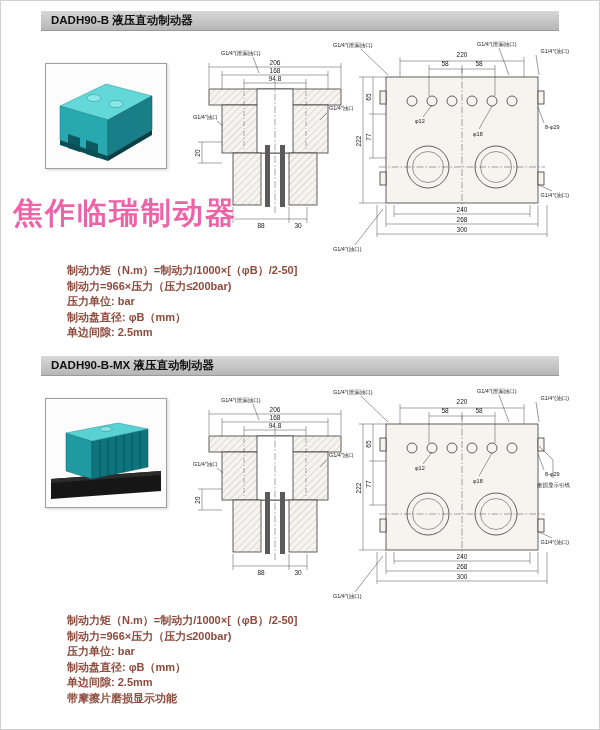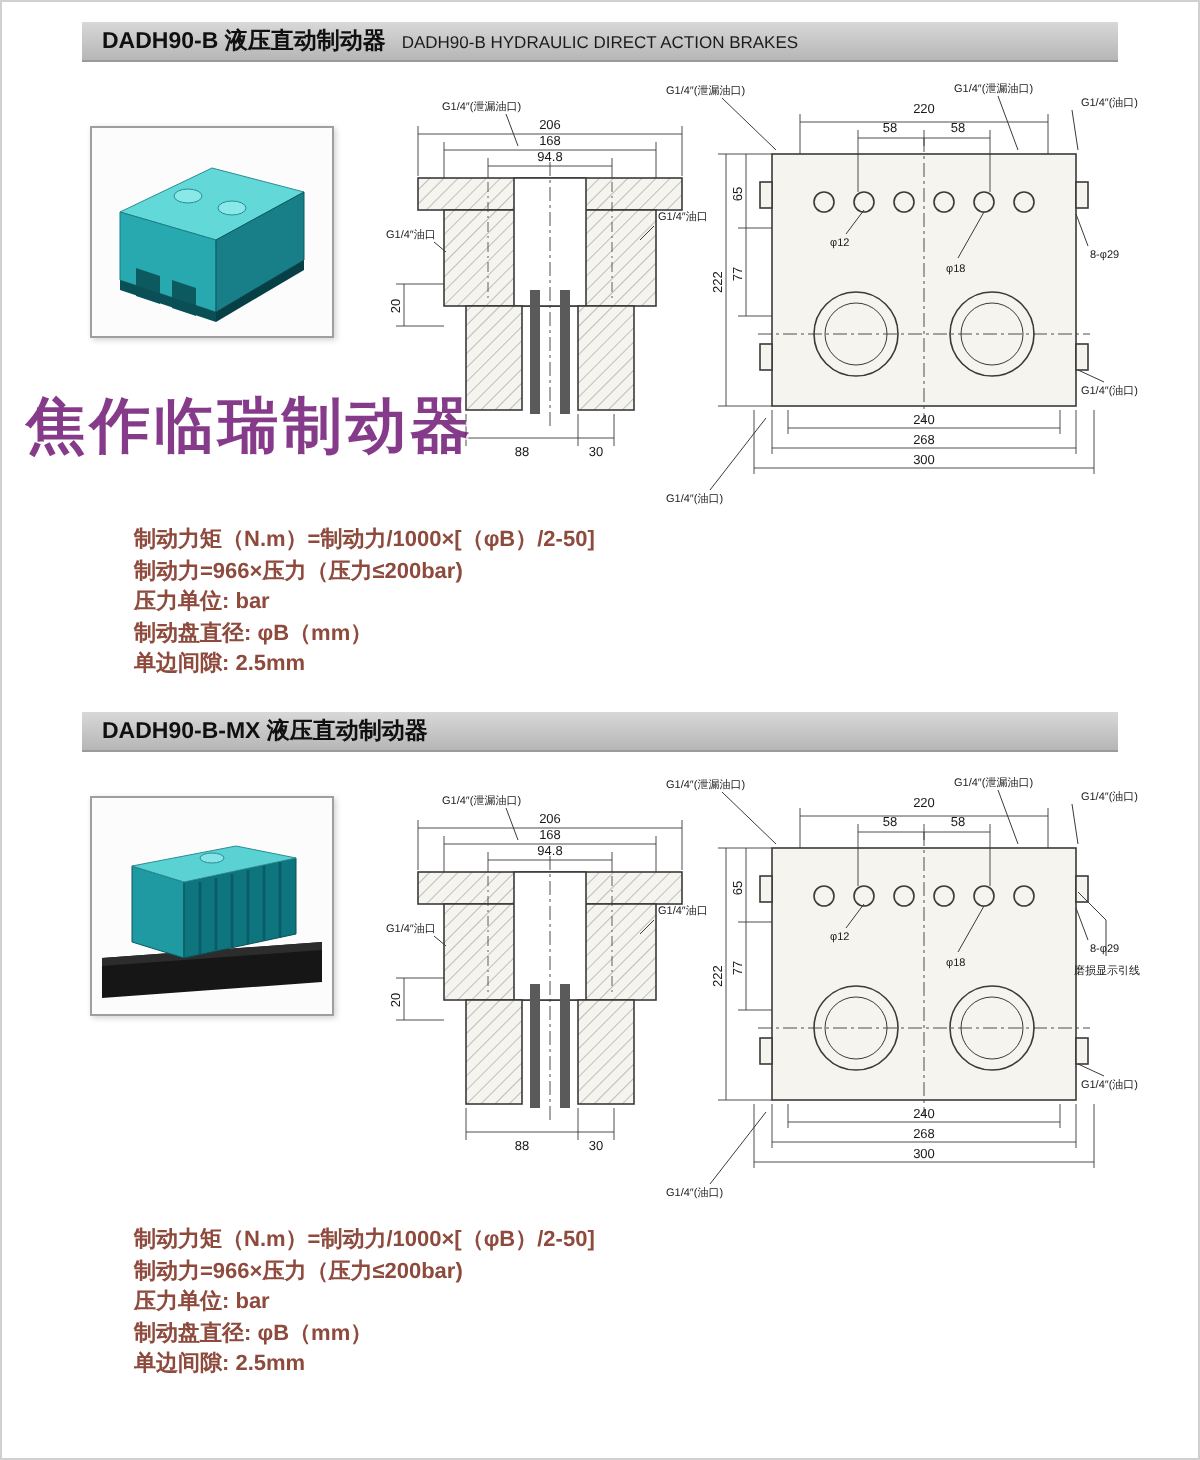--- a/index.html
+++ b/index.html
@@ -11,35 +11,34 @@
          display:flex; align-items:center; padding-left:10px; gap:8px; }
   .hdr .cn { font-size:11.5px; font-weight:bold; color:#101010; white-space:nowrap; }
   .hdr .en { font-size:8.5px; color:#1c1c1c; white-space:nowrap; }
   .photo { position:absolute; left:44px; width:122px; background:#fcfcfc;
            border:1px solid #9f9f9f; box-shadow:1px 1px 3px rgba(0,0,0,.18); }
   .photo svg { width:100%; height:100%; display:block; }
   .specs { position:absolute; left:66px; color:#8e4a3c; font-size:11px; line-height:15.5px;
            font-weight:bold; }
   .watermark { position:absolute; left:12px; top:192px; z-index:10;
                font-family:"Liberation Serif", serif; font-weight:bold; font-size:30px;
-               letter-spacing:2px; color:#701a75; opacity:.85;
+               letter-spacing:2px; color:#ec4899; opacity:.85;
                text-shadow:1px 1px 0 rgba(255,255,255,.8); white-space:nowrap; }
   .drw { position:absolute; }
   .drw text { fill:#1a1a1a; }
   .dim { font-size:6.5px; }
   .lbl { font-size:5.5px; }
 </style>
 </head>
 <body>
 
 <div class="sheet">
 
   <div class="hdr" style="top:10px;">
     <span class="cn">DADH90-B 液压直动制动器</span>
-    <span class="en">DADH90-B HYDRAULIC DIRECT ACTION BRAKES</span>
   </div>
 
   <div class="photo" style="top:62px; height:106px;">
     <svg viewBox="0 0 120 104">
       <polygon points="14,42 60,20 106,32 62,56" fill="#62d8d8" stroke="#2b8d92" stroke-width="0.5"></polygon>
       <polygon points="14,42 62,56 62,92 14,76" fill="#28a9b0" stroke="#187f88" stroke-width="0.5"></polygon>
       <polygon points="62,56 106,32 106,66 62,92" fill="#187f88" stroke="#0c5960" stroke-width="0.5"></polygon>
       <ellipse cx="48" cy="34" rx="7" ry="3.5" fill="#8ae8e8" stroke="#2b8d92" stroke-width="0.5"></ellipse>
       <ellipse cx="70" cy="40" rx="7" ry="3.5" fill="#8ae8e8" stroke="#2b8d92" stroke-width="0.5"></ellipse>
       <polygon points="22,70 34,74 34,88 22,84" fill="#0c5960"></polygon>
@@ -339,17 +338,18 @@
       <text class="lbl" x="2" y="212">G1/4″(油口)</text>
     </g>
   </svg>
 
   <div class="specs" style="top:612px;">
     <div>制动力矩（N.m）=制动力/1000×[（φB）/2-50]</div>
     <div>制动力=966×压力（压力≤200bar)</div>
     <div>压力单位: bar</div>
     <div>制动盘直径: φB（mm）</div>
     <div>单边间隙: 2.5mm</div>
+    <div>带摩擦片磨损显示功能</div>
   </div>
 
   <div class="watermark">焦作临瑞制动器</div>
 
 </div>
 
 </body></html>

